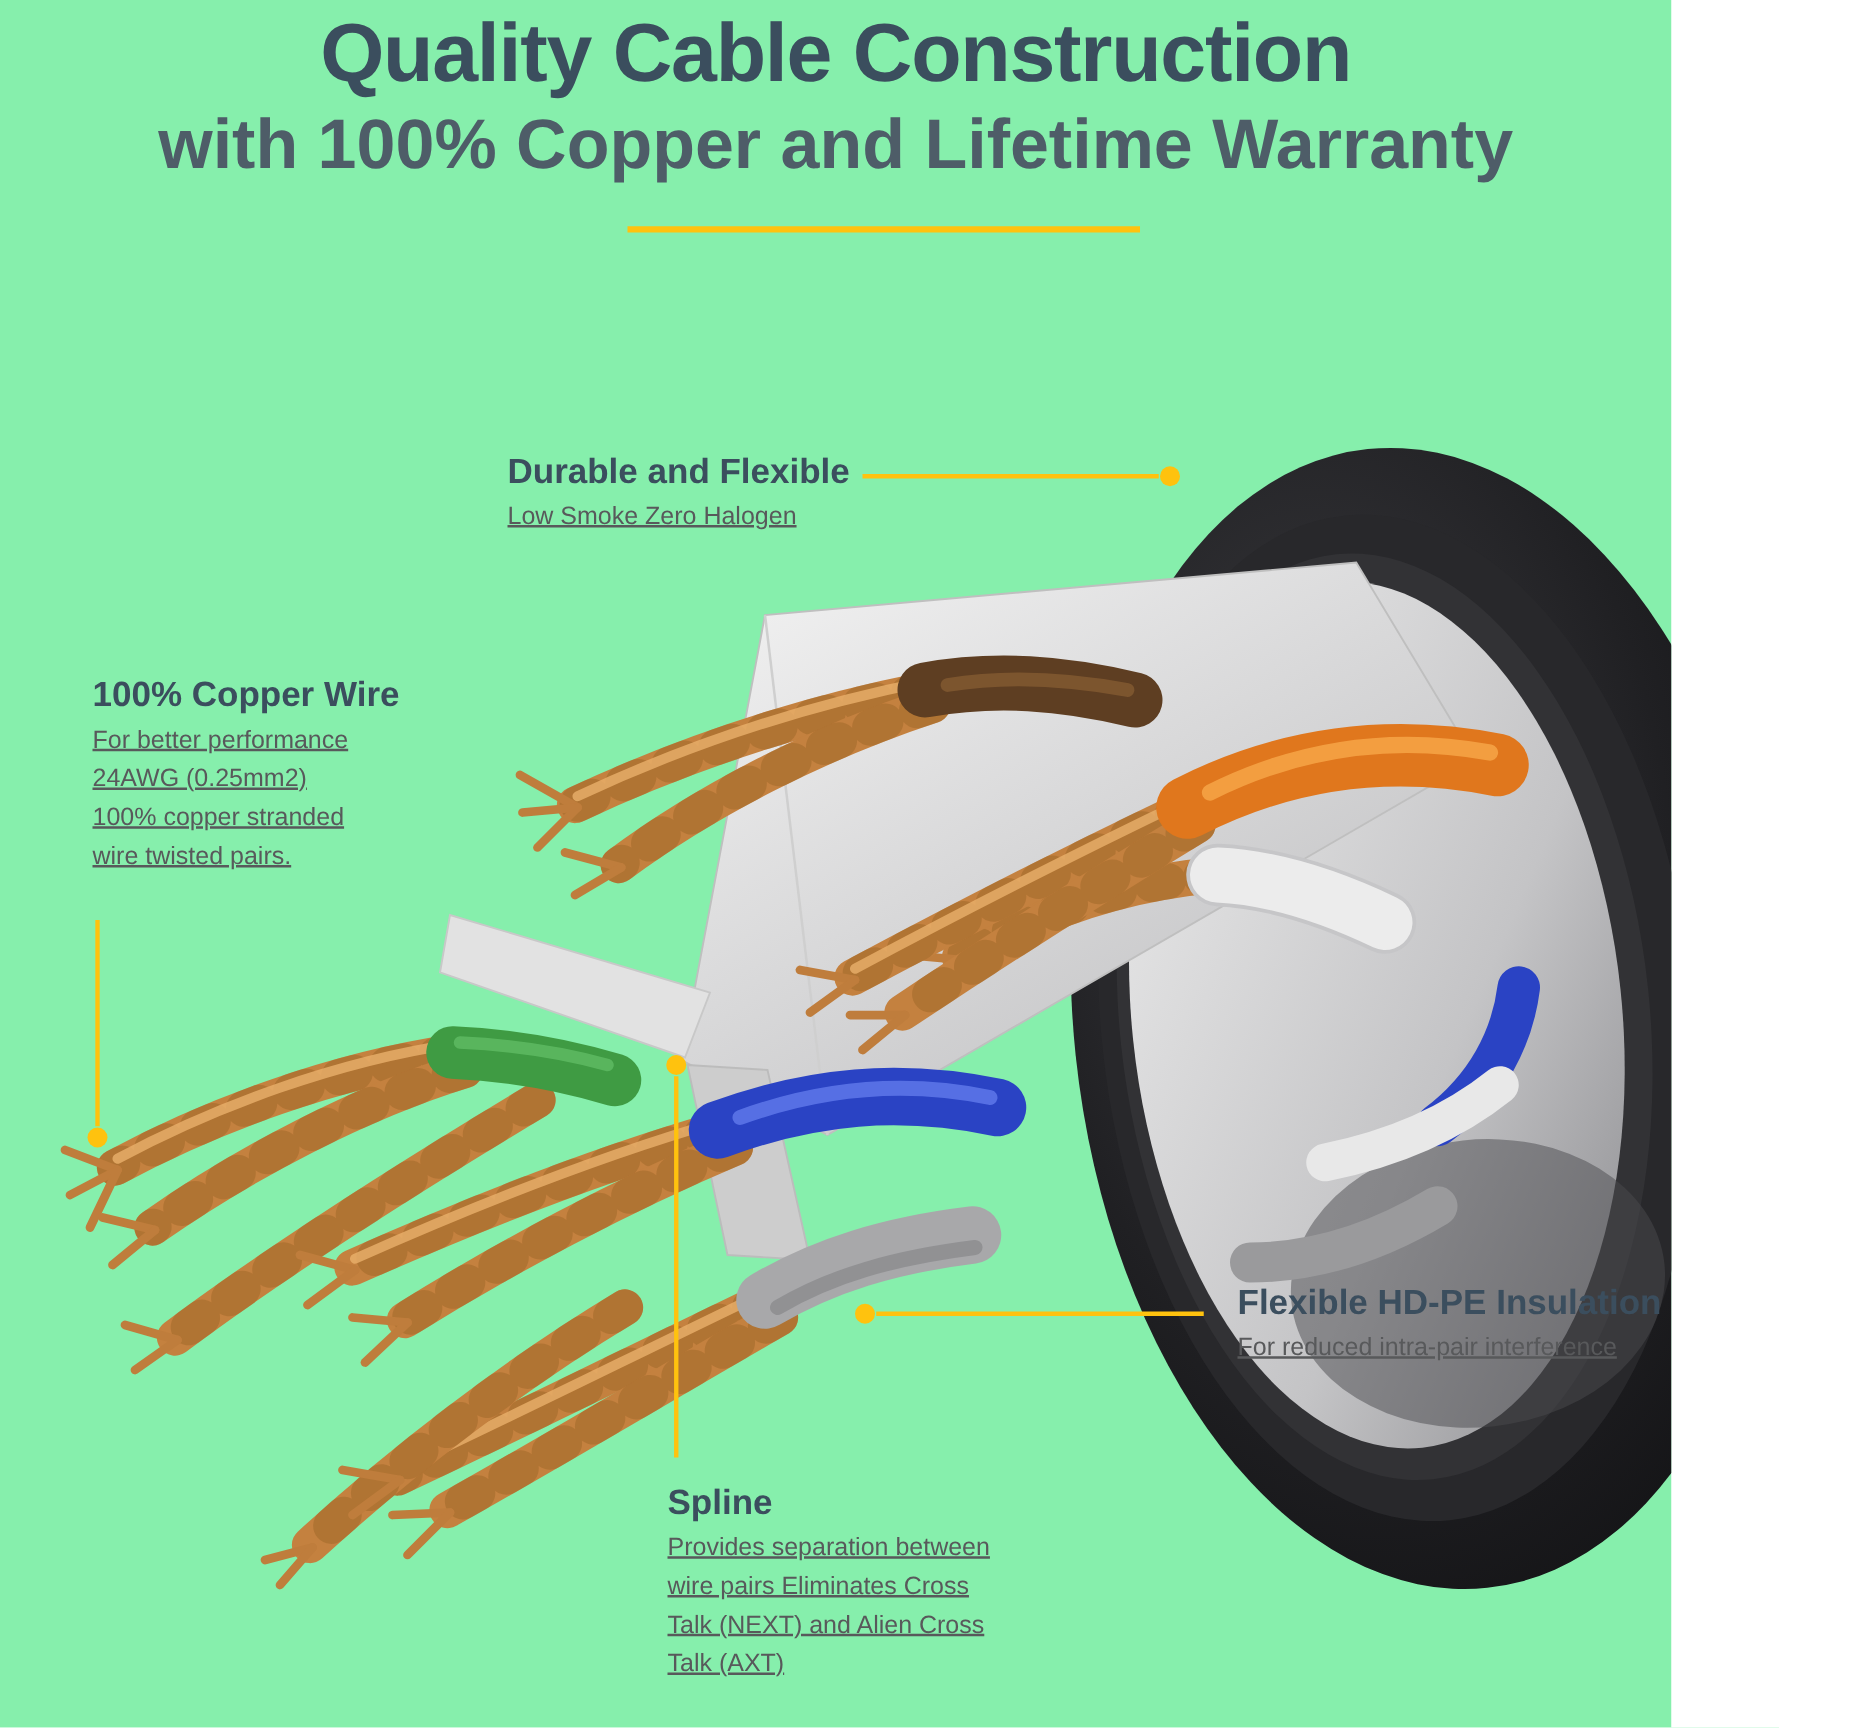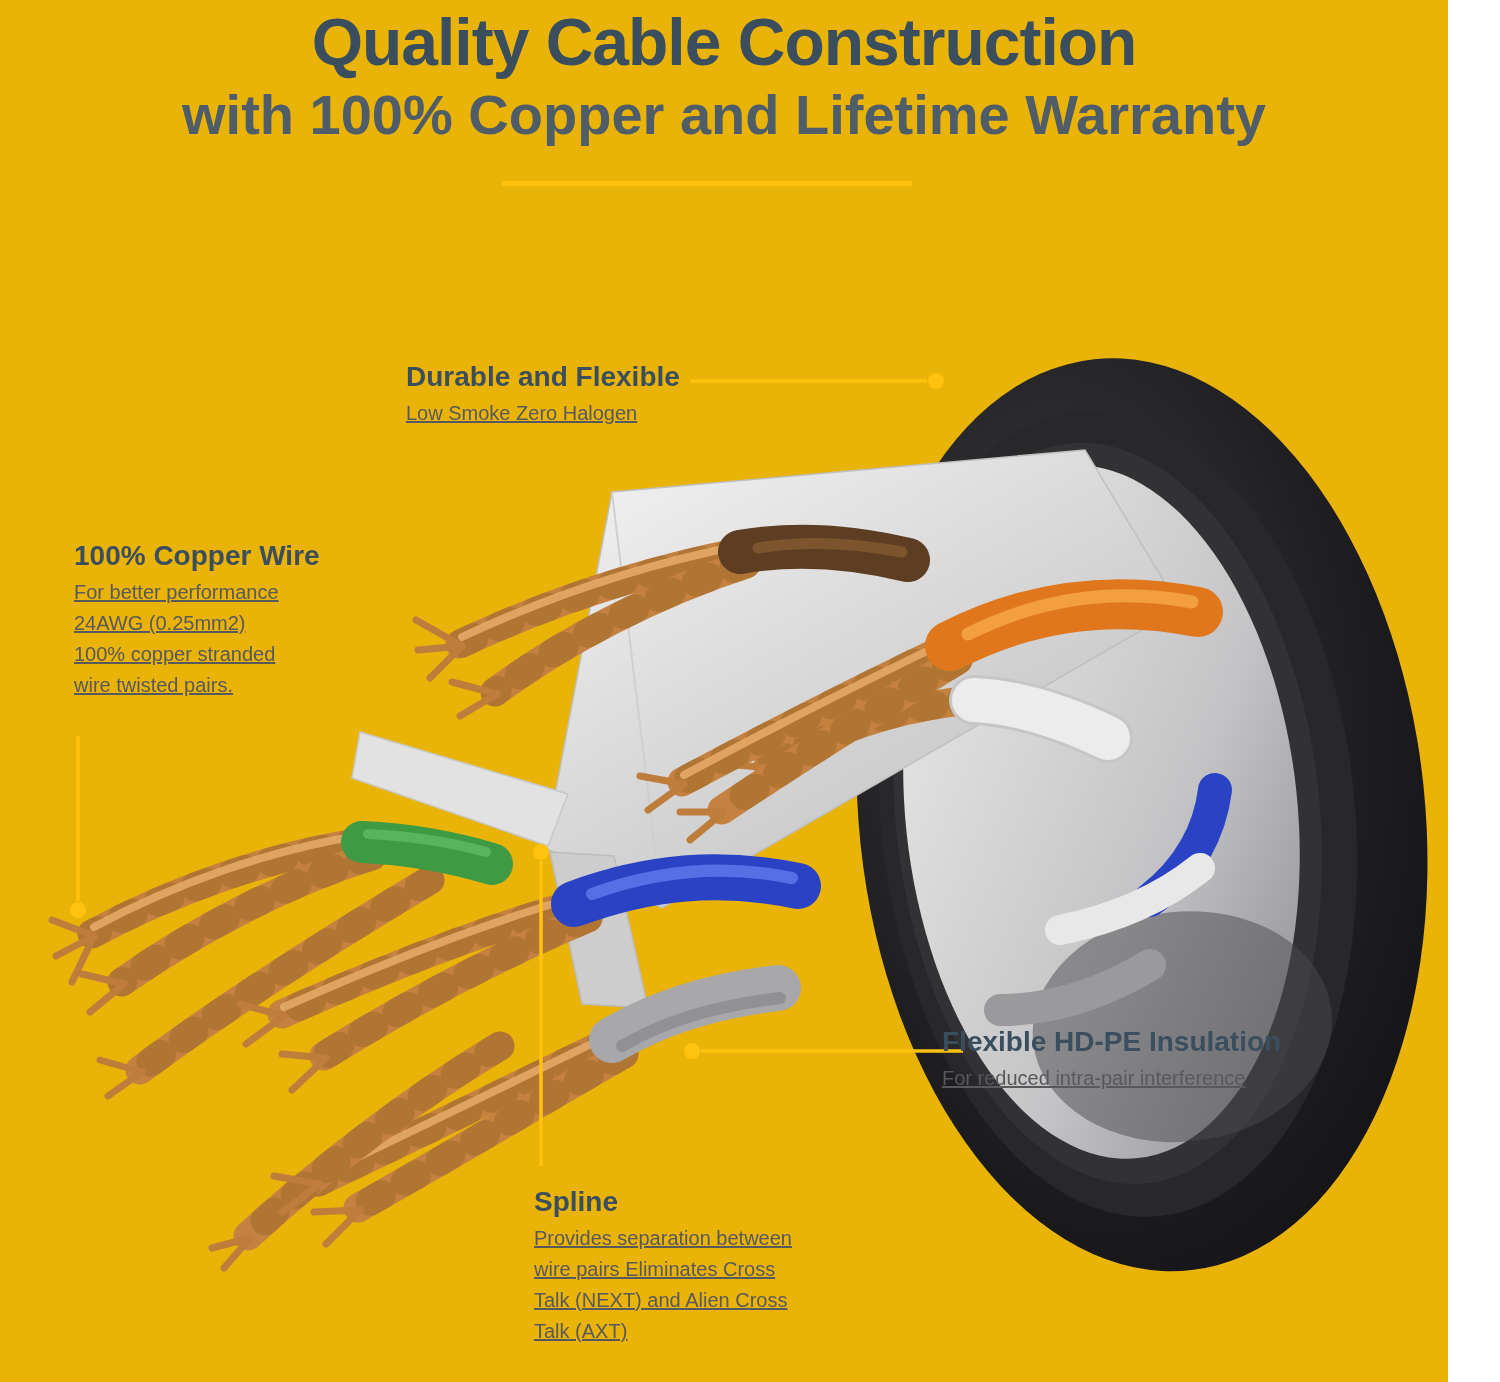--- a/index.html
+++ b/index.html
@@ -1,17 +1,17 @@
 <!DOCTYPE html>
 <html><head>
 <meta charset="utf-8">
 <style>
   html,body{margin:0;padding:0;background:#ffffff;}
   body{font-family:"Liberation Sans",sans-serif;}
-  .page{position:relative;width:1448px;height:1382px;background:#eab308;overflow:hidden;}
+  .page{position:relative;width:1337px;height:1382px;background:#86efac;overflow:hidden;}
   svg.illustration{position:absolute;left:0;top:0;width:1500px;height:1382px;}
 
   .header{position:absolute;top:0;left:0;width:100%;text-align:center;z-index:5;}
   .title{font-size:66px;font-weight:700;color:#3b4e5e;margin-top:4px;letter-spacing:-1px;}
   .subtitle{font-size:56px;font-weight:700;color:#4e5d68;margin-top:2px;}
   .divider{position:absolute;left:502px;top:181px;width:410px;height:5px;background:#ffc20e;z-index:5;}
 
   .callout{position:absolute;z-index:6;}
   .co-head{font-size:28px;font-weight:700;color:#3b4e5e;margin-bottom:5px;}
   .co-line{font-size:20px;color:#58595b;line-height:31px;text-decoration:underline;}
@@ -190,21 +190,21 @@
   </div>
 
   <div class="callout" style="left:74px;top:540px;">
     <div class="co-head">100% Copper Wire</div>
     <div class="co-line">For better performance</div>
     <div class="co-line">24AWG (0.25mm2)</div>
     <div class="co-line">100% copper stranded</div>
     <div class="co-line">wire twisted pairs.</div>
   </div>
 
-  <div class="callout" style="left:942px;top:1026px;">
+  <div class="callout" style="left:990px;top:1026px;">
     <div class="co-head">Flexible HD-PE Insulation</div>
     <div class="co-line">For reduced intra-pair interference</div>
   </div>
 
   <div class="callout" style="left:534px;top:1186px;">
     <div class="co-head">Spline</div>
     <div class="co-line">Provides separation between</div>
     <div class="co-line">wire pairs Eliminates Cross</div>
     <div class="co-line">Talk (NEXT) and Alien Cross</div>
     <div class="co-line">Talk (AXT)</div>

